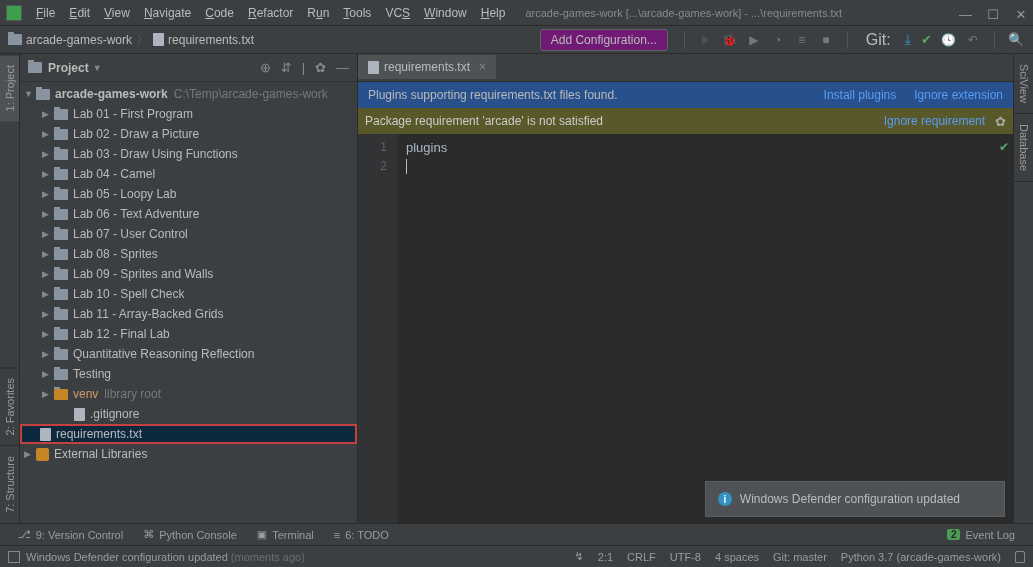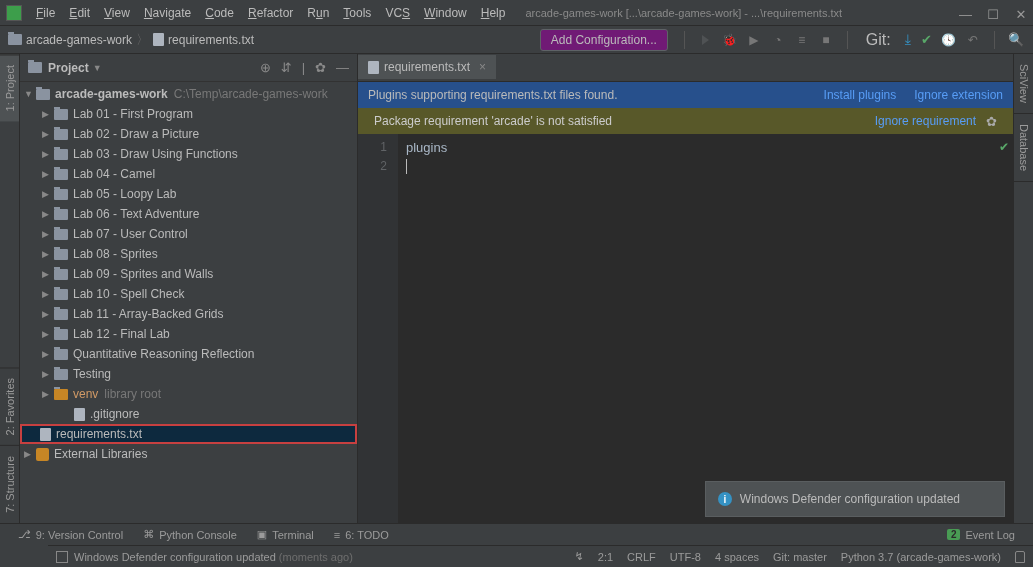--- a/index.html
+++ b/index.html
@@ -70,21 +70,21 @@
 
 
 .editor-area { flex: 1; display: flex; flex-direction: column; background: #2b2b2b; }
 .editor-tabs { height: 28px; background: #3c3f41; display: flex; align-items: flex-end; border-bottom: 1px solid #2b2b2b; }
 .editor-tab { display: flex; align-items: center; gap: 5px; padding: 5px 10px; background: #4e5254; border-bottom: 2px solid #3c3f41; color: #bbb; cursor: pointer; font-size: 12px; }
 .editor-tab .close { color: #888; font-size: 12px; margin-left: 4px; }
 
 .banner-blue { height: 26px; background: #27508c; display: flex; align-items: center; padding: 0 10px; color: #bbb; }
 .banner-blue .msg { flex: 1; }
 .banner-link { color: #589df6; margin-left: 18px; cursor: pointer; }
-.banner-olive { height: 26px; background: #585829; display: flex; align-items: center; padding: 0 16px; color: #ccc; }
+.banner-olive { height: 26px; background: #585829; display: flex; align-items: center; padding: 0 7px; color: #ccc; }
 .banner-olive .msg { flex: 1; }
 .red-box { border: 2px solid #c74040; padding: 2px 6px; }
 .gear-sm { color: #aaa; margin-left: 10px; cursor: pointer; font-size: 13px; }
 
 .code-area { flex: 1; display: flex; background: #2b2b2b; position: relative; }
 .gutter { width: 40px; background: #313335; padding-top: 4px; color: #606366; text-align: right; padding-right: 10px; font-family: Menlo, Consolas, monospace; font-size: 12px; line-height: 19px; border-right: 1px solid #313335; }
 .code { flex: 1; padding: 4px 8px; font-family: Menlo, Consolas, monospace; font-size: 13px; line-height: 19px; color: #a9b7c6; position: relative; }
 .caret { position: absolute; width: 1px; height: 15px; background: #bbb; left: 8px; top: 25px; }
 .code-check { position: absolute; right: 4px; top: 6px; color: #59a869; font-size: 12px; }
 
@@ -92,21 +92,21 @@
 .toast { position: absolute; right: 28px; bottom: 50px; background: #4e5254; border: 1px solid #5a5e60; padding: 10px 44px 10px 12px; display: flex; align-items: center; gap: 8px; color: #bbb; font-size: 12px; }
 .info-ico { width: 14px; height: 14px; background: #3592c4; border-radius: 50%; color: #fff; font-size: 10px; display: flex; align-items: center; justify-content: center; font-weight: bold; }
 
 
 .bottom-tools { height: 22px; background: #3c3f41; border-top: 1px solid #2b2b2b; display: flex; align-items: center; padding: 0 8px; }
 .bt-item { display: flex; align-items: center; gap: 5px; padding: 0 10px; color: #9b9b9b; font-size: 11px; cursor: pointer; }
 .event-log { margin-left: auto; display: flex; align-items: center; gap: 5px; }
 .badge { background: #499c54; color: #2b2b2b; border-radius: 2px; padding: 0 4px; font-size: 10px; font-weight: bold; }
 
 
-.status-bar { height: 22px; background: #3c3f41; border-top: 1px solid #2b2b2b; display: flex; align-items: center; padding: 4px 8px; color: #9b9b9b; font-size: 11px; margin-left: 48px; }
+.status-bar { height: 22px; background: #3c3f41; border-top: 1px solid #2b2b2b; display: flex; align-items: center; padding: 4px 8px; color: #9b9b9b; font-size: 11px; }
 .status-msg { flex: 1; margin-left: 6px; }
 .status-dim { color: #6e6e6e; }
 .status-right { display: flex; gap: 14px; align-items: center; }
 .sq-ico { width: 12px; height: 12px; border: 1px solid #888; }
 .lock-ico { width: 10px; height: 12px; border: 1px solid #888; border-radius: 2px 2px 0 0; position: relative; }
 </style>
 </head>
 <body>
 
 <div class="titlebar">

